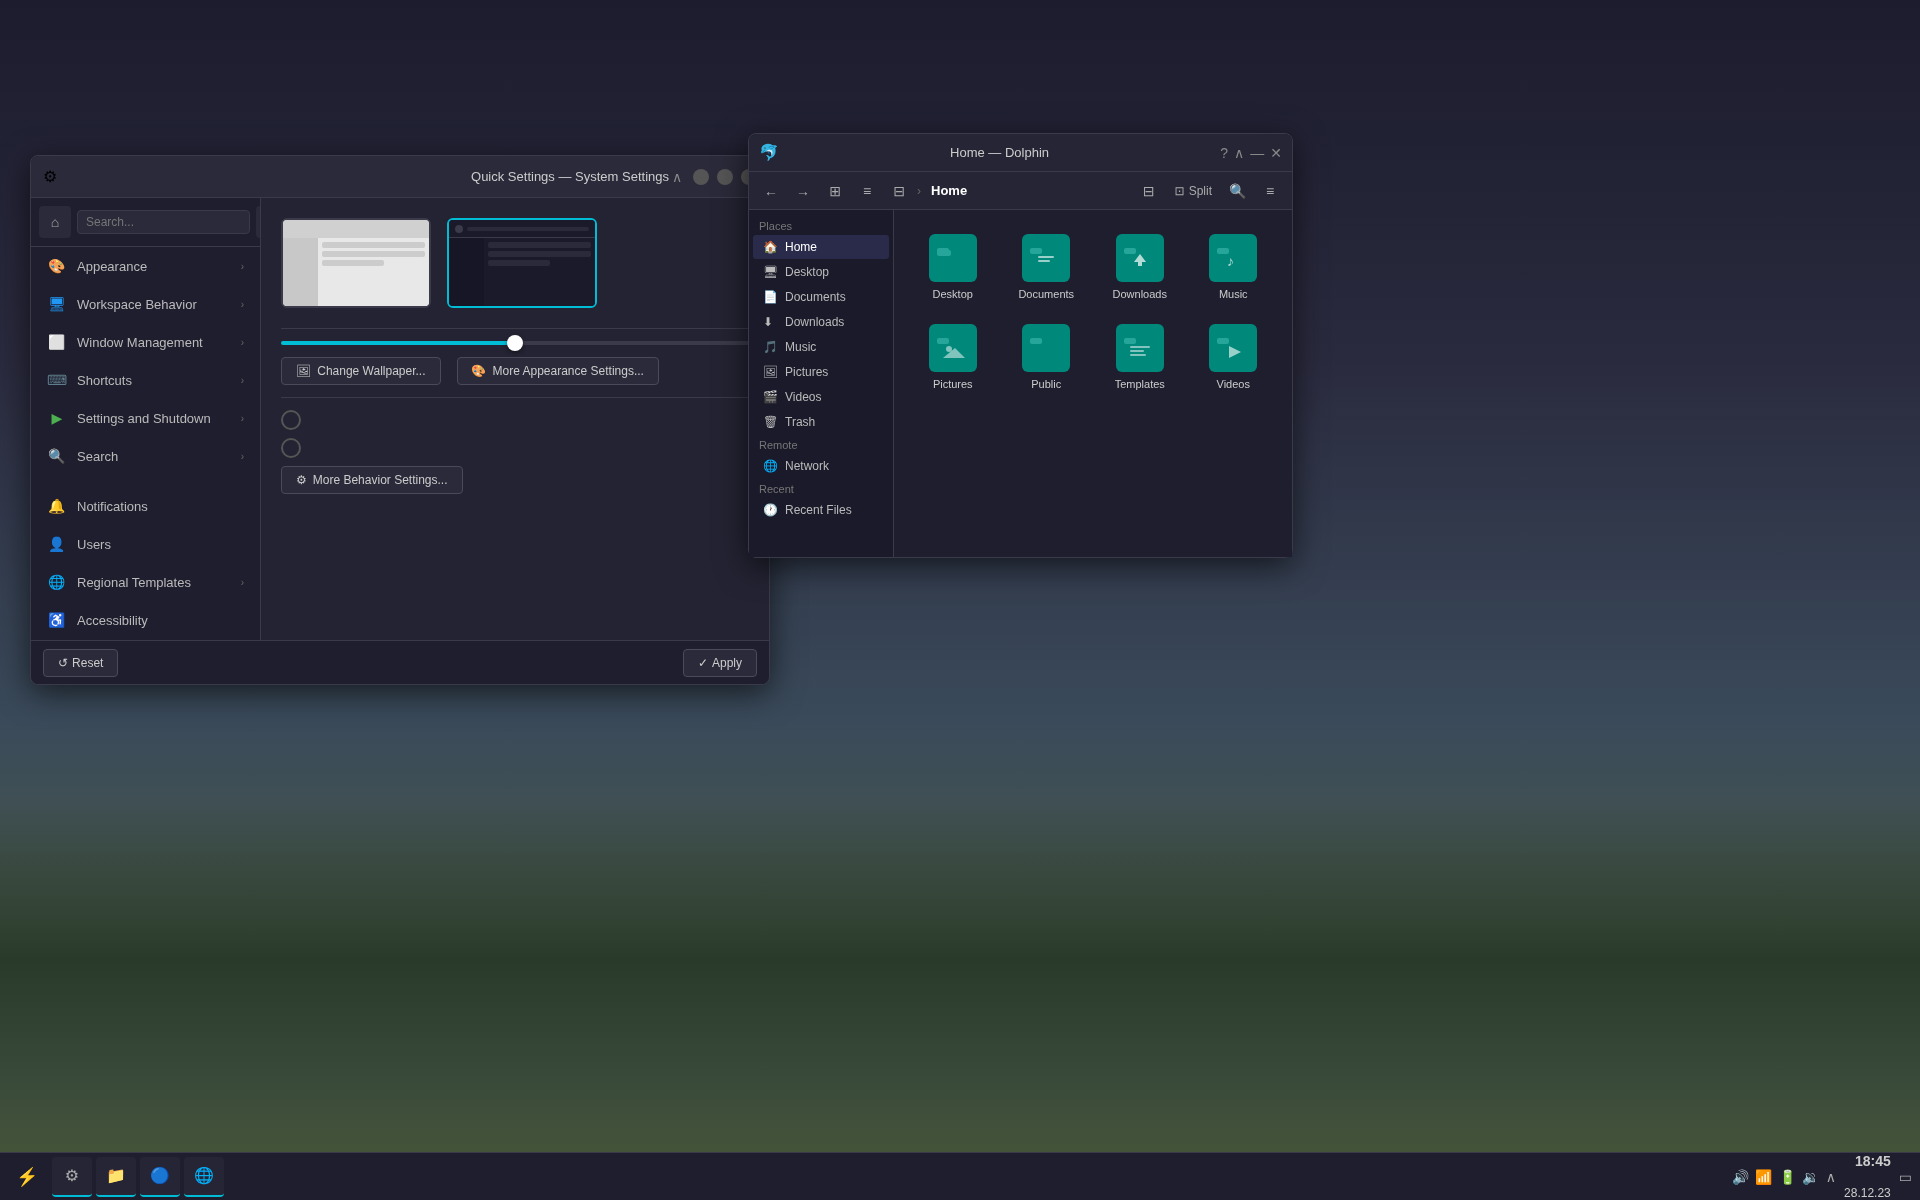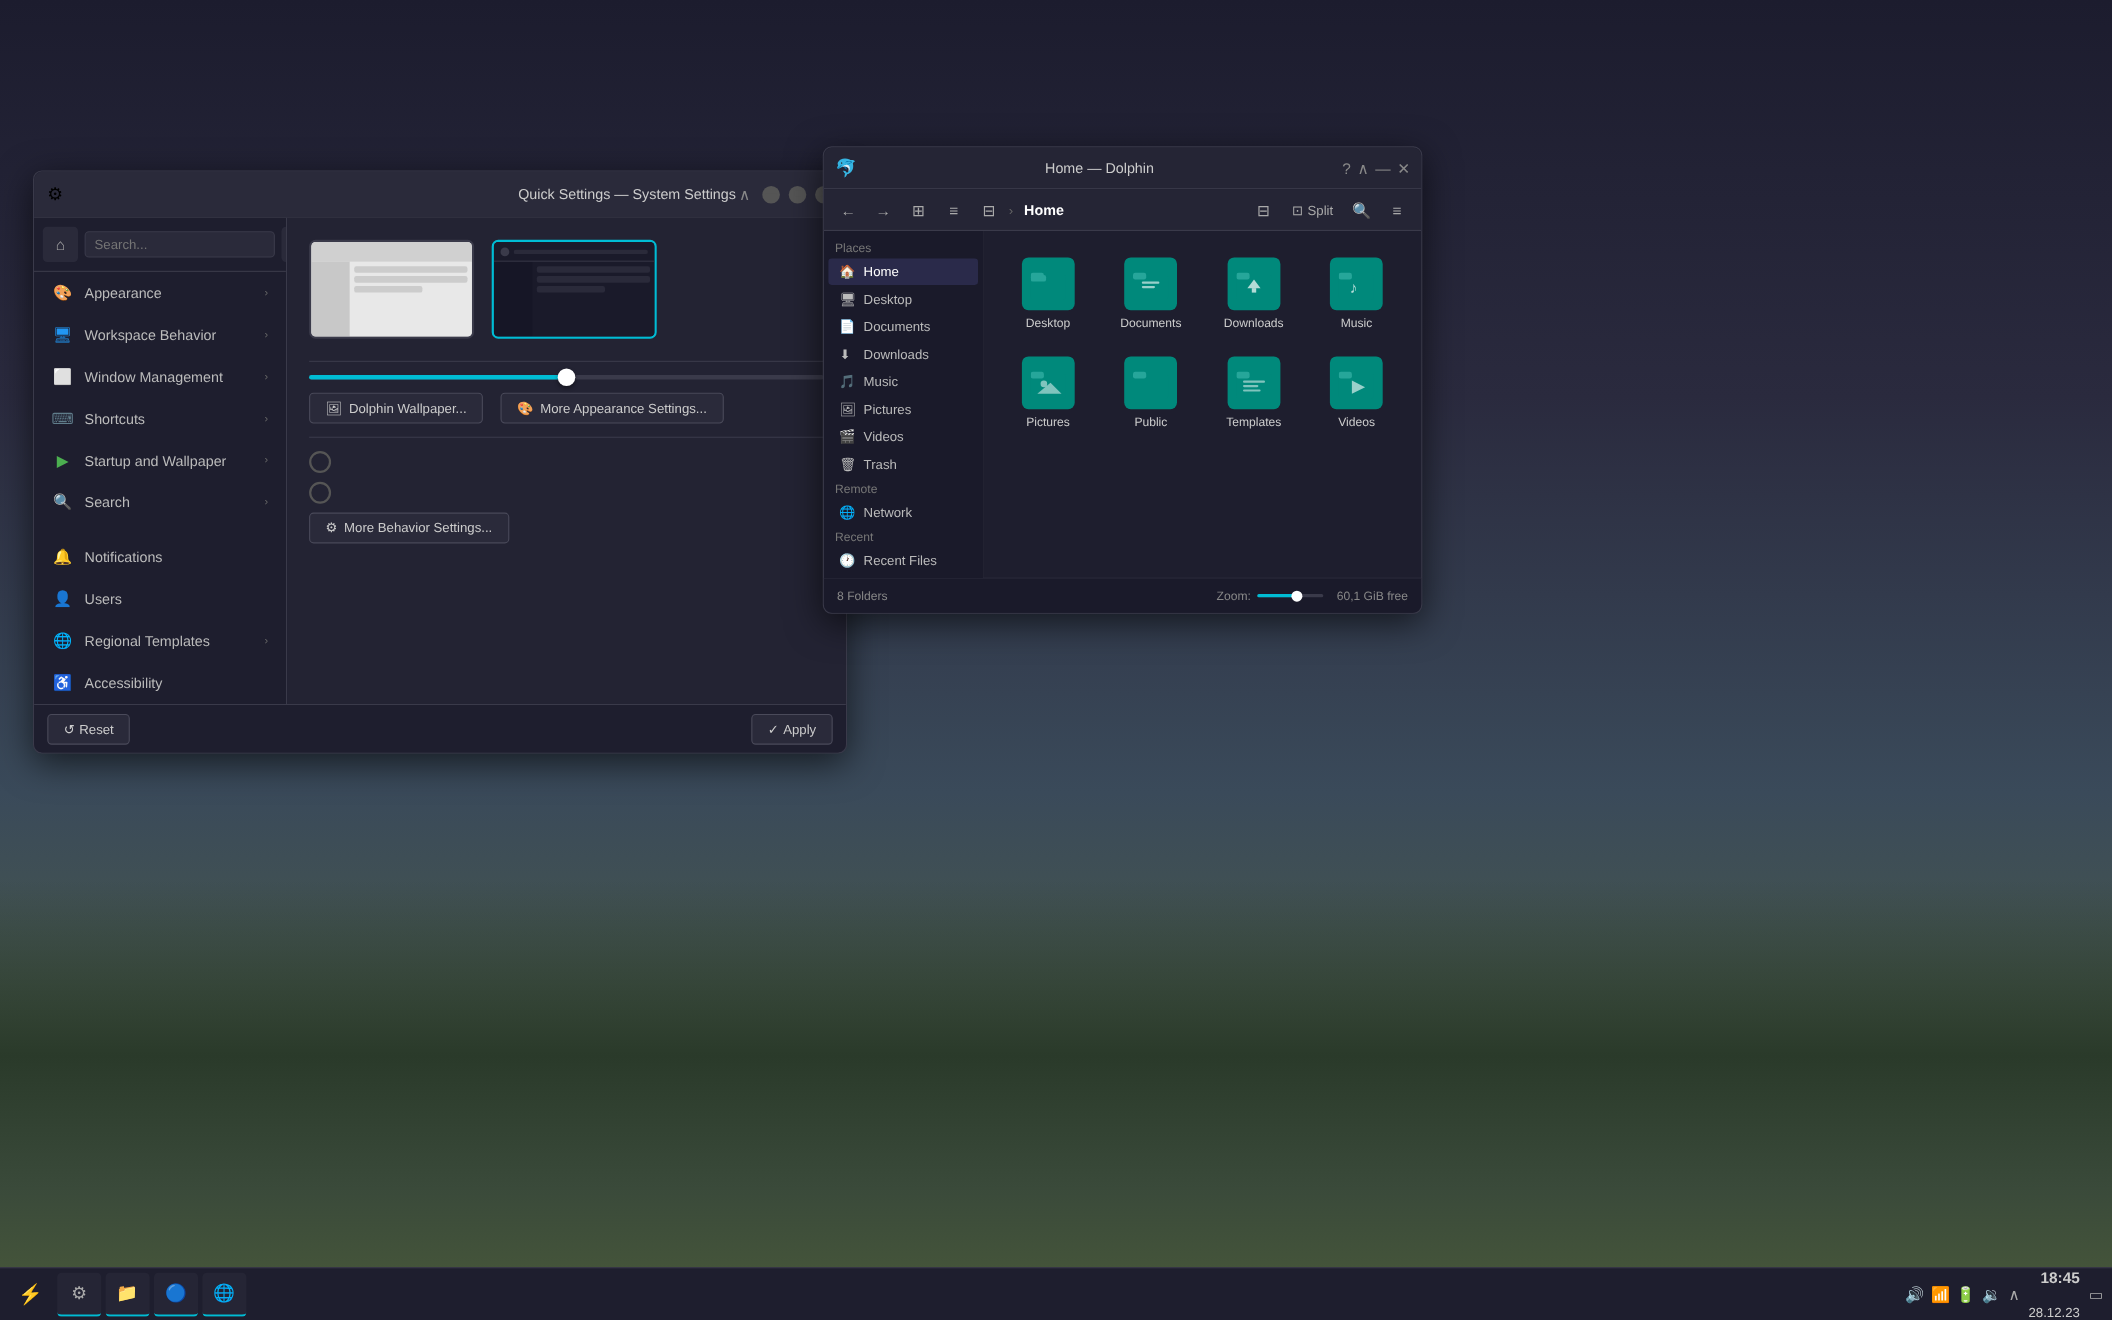--- a/index.html
+++ b/index.html
@@ -543,21 +543,21 @@
         <span class="item-label">Window Management</span>
         <span class="item-arrow">›</span>
       </div>
       <div class="sidebar-item">
         <span class="item-icon icon-shortcuts">⌨</span>
         <span class="item-label">Shortcuts</span>
         <span class="item-arrow">›</span>
       </div>
       <div class="sidebar-item">
         <span class="item-icon icon-startup">▶</span>
-        <span class="item-label">Startup and Wallpaper</span>
+        <span class="item-label">Settings and Shutdown</span>
         <span class="item-arrow">›</span>
       </div>
       <div class="sidebar-item">
         <span class="item-icon icon-search">🔍</span>
         <span class="item-label">Search</span>
         <span class="item-arrow">›</span>
       </div>
 
       <div class="sidebar-divider"></div>
 
@@ -619,21 +619,21 @@
       <div class="slider-container">
         <div class="slider-track" style="flex:1">
           <div class="slider-fill" style="width:50%"></div>
           <div class="slider-thumb" style="left:50%"></div>
         </div>
       </div>
 
       <div class="settings-btn-row">
         <button class="settings-btn">
           <span>🖼</span>
-          <span>Dolphin Wallpaper...</span>
+          <span>Change Wallpaper...</span>
         </button>
         <button class="settings-btn">
           <span>🎨</span>
           <span>More Appearance Settings...</span>
         </button>
       </div>
 
       <div class="settings-section-divider"></div>
 
       <div class="radio-option">
@@ -826,31 +826,20 @@
         <div class="dolphin-file-icon folder-teal">
           <svg width="32" height="28" viewBox="0 0 32 28">
               <rect x="0" y="6" width="32" height="22" rx="2" fill="#00897b"></rect>
               <rect x="0" y="4" width="12" height="6" rx="2" fill="#26a69a"></rect>
               <polygon points="12,12 24,18 12,24" fill="rgba(255,255,255,0.6)"></polygon>
             </svg>
         </div>
         <span class="dolphin-file-name">Videos</span>
       </div>
     </div>
-  </div>
-  <div class="dolphin-statusbar">
-    <span>8 Folders</span>
-    <div class="status-zoom">
-      <span>Zoom:</span>
-      <div class="zoom-track">
-        <div class="zoom-fill" style="width:60%"></div>
-        <div class="zoom-thumb" style="left:60%"></div>
-      </div>
-    </div>
-    <span>60,1 GiB free</span>
   </div>
 </div>
 
 <div class="taskbar">
   <div class="taskbar-left">
     <div class="taskbar-btn">⚡</div>
     <div class="taskbar-app" style="color:#aaa;border-bottom-color:#00bcd4">⚙</div>
     <div class="taskbar-app" style="color:#aaa;border-bottom-color:#00bcd4">📁</div>
     <div class="taskbar-app" style="color:#aaa;border-bottom-color:#00bcd4">🔵</div>
     <div class="taskbar-app" style="color:#aaa;border-bottom-color:#00bcd4">🌐</div>

